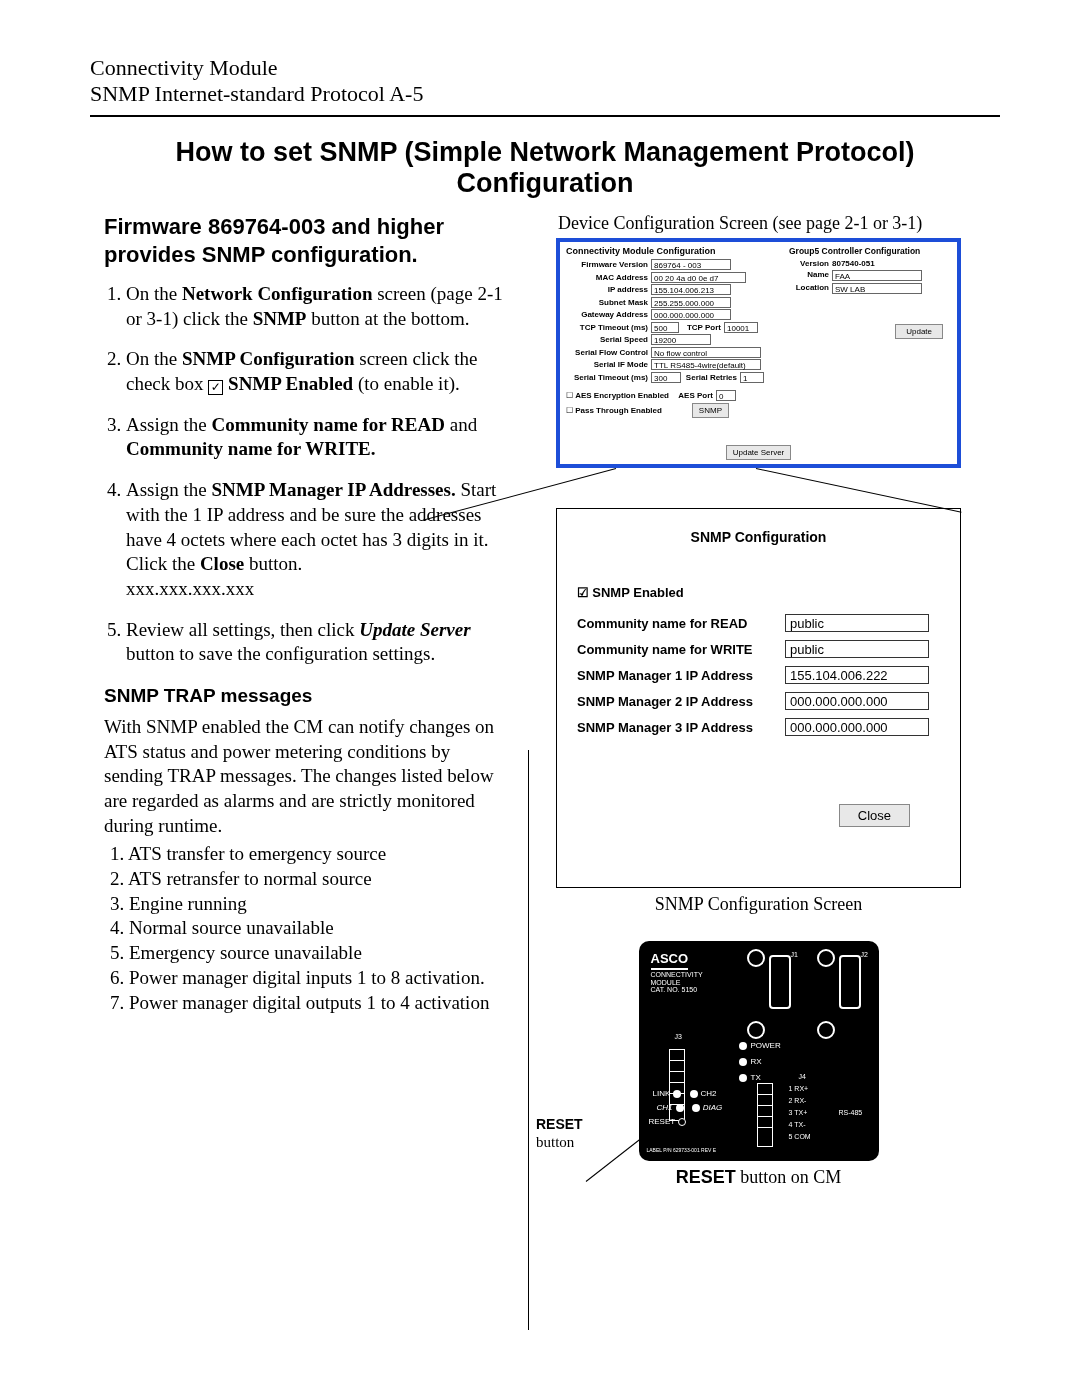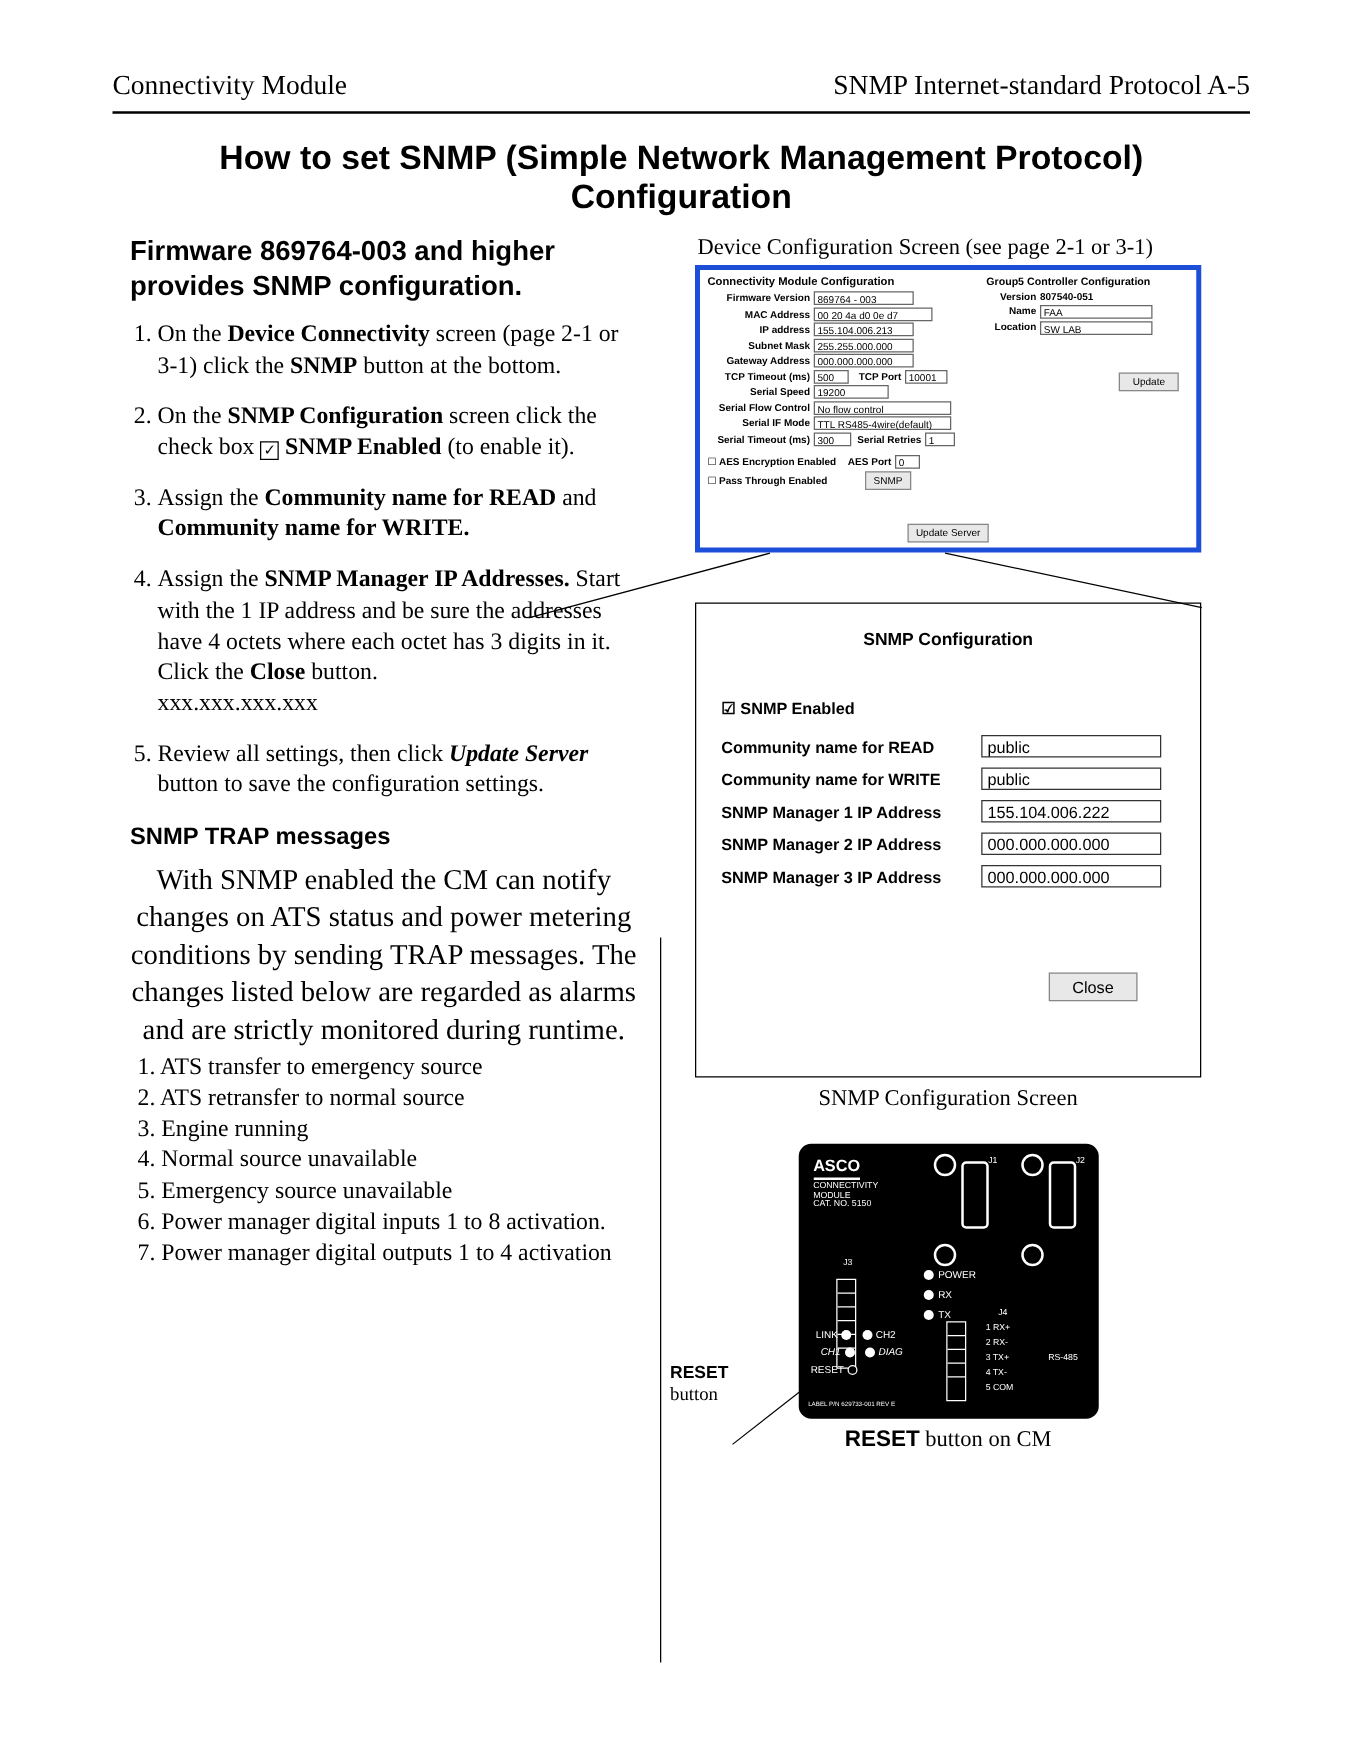--- a/index.html
+++ b/index.html
@@ -14,20 +14,21 @@
     height: 1397px;
     position: relative;
     box-sizing: border-box;
     padding: 55px 80px 60px 90px;
   }
   .hdr {
     display: flex;
     justify-content: space-between;
     font-size: 22px;
     padding-bottom: 8px;
+    flex-direction: column;
   }
   .hdr-rule {
     border-bottom: 2px solid #000;
     margin-bottom: 20px;
   }
   h1.main-title {
     font-family: Arial, Helvetica, sans-serif;
     font-weight: bold;
     font-size: 27px;
     margin: 6px 0 14px 0;
@@ -60,24 +61,23 @@
   ol.steps li {
     margin-bottom: 16px;
   }
   .sechead {
     font-family: Arial, Helvetica, sans-serif;
     font-weight: bold;
     font-size: 19px;
     margin: 10px 0 8px 14px;
   }
   .para {
-    font-size: 23px;
+    font-size: 19px;
     margin: 0 0 4px 14px;
     line-height: 1.3;
-    text-align: center;
   }
   .trap-list {
     font-size: 19px;
     margin-left: 20px;
     line-height: 1.3;
   }
   .right-caption-top {
     font-size: 18px;
     margin-bottom: 4px;
     padding-left: 22px;
@@ -306,21 +306,21 @@
 
   <h1 class="main-title">How to set SNMP (Simple Network Management Protocol) Configuration</h1>
 
   <div class="cols">
 
     <div class="left-col">
       <div class="subhead">Firmware 869764-003 and higher provides SNMP configuration.</div>
 
       <ol class="steps">
         <li>
-          <span>On the </span><b>Device Connectivity</b><span> screen (page 2-1 or 3-1) click the </span><b>SNMP</b><span> button at the bottom.</span>
+          <span>On the </span><b>Network Configuration</b><span> screen (page 2-1 or 3-1) click the </span><b>SNMP</b><span> button at the bottom.</span>
         </li>
         <li>
           <span>On the </span><b>SNMP Configuration</b><span> screen click the check box  </span><span class="chk">✓</span><b> SNMP Enabled</b><span> (to enable it).</span>
         </li>
         <li>
           <span>Assign the </span><b>Community name for READ</b><span> and </span><b>Community name for WRITE.</b>
         </li>
         <li>
           <span>Assign the </span><b>SNMP Manager IP Addresses.</b><span> Start with the 1 IP address and be sure the addresses have 4 octets where each octet has 3 digits in it.  Click the </span><b>Close</b><span> button.</span><br>
           <span>xxx.xxx.xxx.xxx</span>

